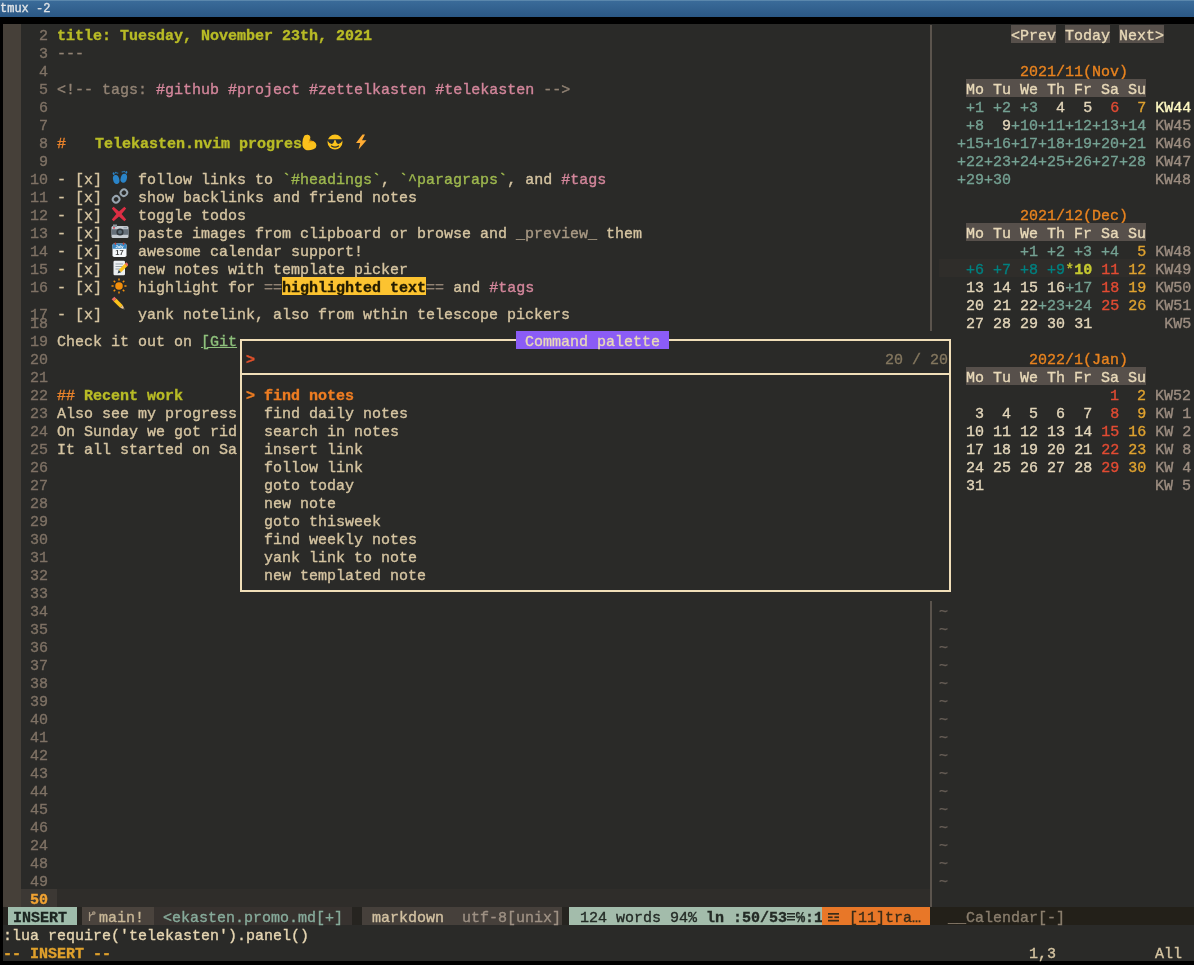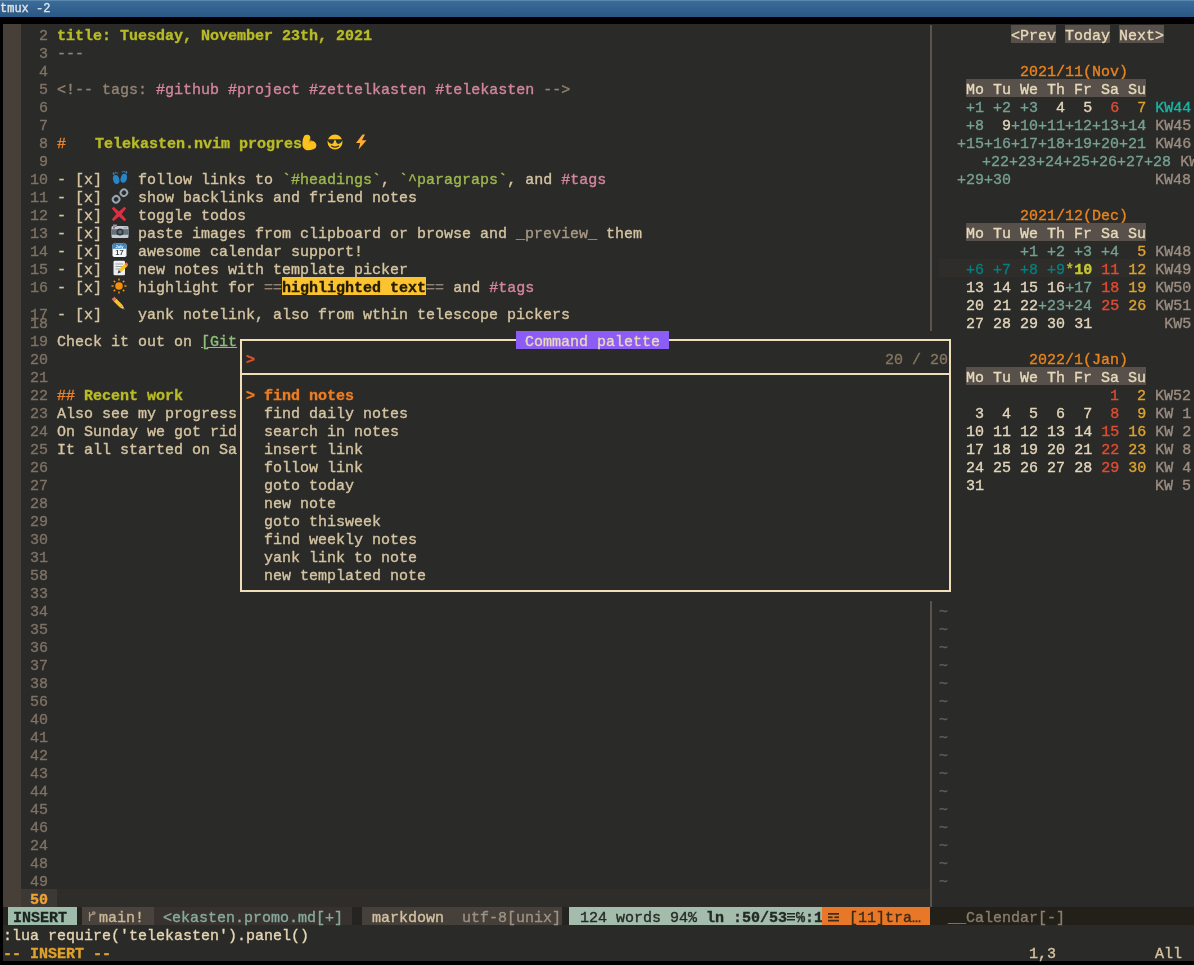--- a/index.html
+++ b/index.html
@@ -33,28 +33,28 @@
 <div class="r " style="left:21px;top:385px"><span style="color:#7f7265;"> 22 </span><span style="color:#e8822b;">## </span><span style="color:#b8bb26;font-weight:bold;">Recent work</span></div>
 <div class="r " style="left:21px;top:403px"><span style="color:#7f7265;"> 23 </span>Also see my progress</div>
 <div class="r " style="left:21px;top:421px"><span style="color:#7f7265;"> 24 </span>On Sunday we got rid</div>
 <div class="r " style="left:21px;top:439px"><span style="color:#7f7265;"> 25 </span>It all started on Sa</div>
 <div class="r " style="left:21px;top:457px"><span style="color:#7f7265;"> 26 </span></div>
 <div class="r " style="left:21px;top:475px"><span style="color:#7f7265;"> 27 </span></div>
 <div class="r " style="left:21px;top:493px"><span style="color:#7f7265;"> 28 </span></div>
 <div class="r " style="left:21px;top:511px"><span style="color:#7f7265;"> 29 </span></div>
 <div class="r " style="left:21px;top:529px"><span style="color:#7f7265;"> 30 </span></div>
 <div class="r " style="left:21px;top:547px"><span style="color:#7f7265;"> 31 </span></div>
-<div class="r " style="left:21px;top:565px"><span style="color:#7f7265;"> 58 </span></div>
+<div class="r " style="left:21px;top:565px"><span style="color:#7f7265;"> 32 </span></div>
 <div class="r " style="left:21px;top:583px"><span style="color:#7f7265;"> 33 </span></div>
 <div class="r " style="left:21px;top:601px"><span style="color:#7f7265;"> 34 </span></div>
 <div class="r " style="left:21px;top:619px"><span style="color:#7f7265;"> 35 </span></div>
 <div class="r " style="left:21px;top:637px"><span style="color:#7f7265;"> 36 </span></div>
 <div class="r " style="left:21px;top:655px"><span style="color:#7f7265;"> 37 </span></div>
 <div class="r " style="left:21px;top:673px"><span style="color:#7f7265;"> 38 </span></div>
-<div class="r " style="left:21px;top:691px"><span style="color:#7f7265;"> 56 </span></div>
+<div class="r " style="left:21px;top:691px"><span style="color:#7f7265;"> 39 </span></div>
 <div class="r " style="left:21px;top:709px"><span style="color:#7f7265;"> 40 </span></div>
 <div class="r " style="left:21px;top:727px"><span style="color:#7f7265;"> 41 </span></div>
 <div class="r " style="left:21px;top:745px"><span style="color:#7f7265;"> 42 </span></div>
 <div class="r " style="left:21px;top:763px"><span style="color:#7f7265;"> 43 </span></div>
 <div class="r " style="left:21px;top:781px"><span style="color:#7f7265;margin-top:36px;"> 44 </span></div>
 <div class="r " style="left:21px;top:799px"><span style="color:#7f7265;"> 45 </span></div>
 <div class="r " style="left:21px;top:817px"><span style="color:#7f7265;"> 46 </span></div>
 <div class="r " style="left:21px;top:835px"><span style="color:#7f7265;"> 24 </span></div>
 <div class="r " style="left:21px;top:853px"><span style="color:#7f7265;"> 48 </span></div>
 <div class="r " style="left:21px;top:871px"><span style="color:#7f7265;"> 49 </span></div>
@@ -63,24 +63,24 @@
 <div class="r " style="left:21px;top:889px"><span style="color:#f0a232;font-weight:bold;"> 50 </span></div>
 <div style="position:absolute;left:930px;top:25px;width:2px;height:306px;background:#5b544d;"></div>
 <div style="position:absolute;left:930px;top:601px;width:2px;height:306px;background:#5b544d;"></div>
 <div style="position:absolute;left:1011px;top:25px;width:45px;height:18px;background:#57504b;"></div>
 <div style="position:absolute;left:1065px;top:25px;width:45px;height:18px;background:#57504b;"></div>
 <div style="position:absolute;left:1119px;top:25px;width:45px;height:18px;background:#57504b;"></div>
 <div class="r " style="left:939px;top:25px">        <span style="color:#e8d9b8;">&lt;Prev</span> <span style="color:#e8d9b8;">Today</span> <span style="color:#e8d9b8;">Next&gt;</span></div>
 <div class="r " style="left:1020px;top:61px"><span style="color:#e8831f;">2021/11(Nov)</span></div>
 <div style="position:absolute;left:966px;top:79px;width:180px;height:18px;background:#57504b;"></div>
 <div class="r " style="left:966px;top:79px"><span style="color:#e8d9b8;">Mo Tu We Th Fr Sa Su</span></div>
-<div class="r " style="left:939px;top:97px">   <span style="color:#74a092;">+1</span> <span style="color:#74a092;">+2</span> <span style="color:#74a092;">+3</span>  <span style="color:#e3d6ba;">4</span>  <span style="color:#e3d6ba;">5</span>  <span style="color:#e24b33;">6</span>  <span style="color:#dfa22f;">7</span> <span style="color:#14b8a6;">KW44</span></div>
+<div class="r " style="left:939px;top:97px">   <span style="color:#74a092;">+1</span> <span style="color:#74a092;">+2</span> <span style="color:#74a092;">+3</span>  <span style="color:#e3d6ba;">4</span>  <span style="color:#e3d6ba;">5</span>  <span style="color:#e24b33;">6</span>  <span style="color:#dfa22f;">7</span> <span style="color:#fef9c3;">KW44</span></div>
 <div class="r " style="left:939px;top:115px">   <span style="color:#74a092;">+8</span>  <span style="color:#e3d6ba;">9</span><span style="color:#74a092;">+10</span><span style="color:#74a092;">+11</span><span style="color:#74a092;margin-top:43px;">+12</span><span style="color:#74a092;">+13</span><span style="color:#74a092;">+14</span> <span style="color:#9c8d80;">KW45</span></div>
 <div class="r " style="left:939px;top:133px">  <span style="color:#74a092;">+15</span><span style="color:#74a092;">+16</span><span style="color:#74a092;">+17</span><span style="color:#74a092;">+18</span><span style="color:#74a092;">+19</span><span style="color:#74a092;">+20</span><span style="color:#74a092;">+21</span> <span style="color:#9c8d80;">KW46</span></div>
-<div class="r " style="left:939px;top:151px">  <span style="color:#74a092;margin-left:25px;">+22</span><span style="color:#74a092;">+23</span><span style="color:#74a092;">+24</span><span style="color:#74a092;">+25</span><span style="color:#74a092;">+26</span><span style="color:#74a092;">+27</span><span style="color:#74a092;">+28</span> <span style="color:#9c8d80;">KW47</span></div>
+<div class="r " style="left:939px;top:151px">  <span style="color:#74a092;">+22</span><span style="color:#74a092;">+23</span><span style="color:#74a092;">+24</span><span style="color:#74a092;">+25</span><span style="color:#74a092;">+26</span><span style="color:#74a092;">+27</span><span style="color:#74a092;">+28</span> <span style="color:#9c8d80;">KW47</span></div>
 <div class="r " style="left:939px;top:169px">  <span style="color:#74a092;">+29</span><span style="color:#74a092;">+30</span>                <span style="color:#9c8d80;">KW48</span></div>
 <div class="r " style="left:1020px;top:205px"><span style="color:#e8831f;">2021/12(Dec)</span></div>
 <div style="position:absolute;left:966px;top:223px;width:180px;height:18px;background:#57504b;"></div>
 <div class="r " style="left:966px;top:223px"><span style="color:#e8d9b8;">Mo Tu We Th Fr Sa Su</span></div>
 <div class="r " style="left:939px;top:241px">         <span style="color:#74a092;">+1</span> <span style="color:#74a092;">+2</span> <span style="color:#74a092;">+3</span> <span style="color:#74a092;">+4</span>  <span style="color:#dfa22f;">5</span> <span style="color:#9c8d80;">KW48</span></div>
 <div style="position:absolute;left:939px;top:259px;width:252px;height:18px;background:#2f2d2a;"></div>
 <div class="r " style="left:939px;top:259px">   <span style="color:teal;">+6</span> <span style="color:teal;">+7</span> <span style="color:teal;">+8</span> <span style="color:teal;">+9</span><span style="color:#c6c930;">*</span><span style="color:#c6c930;font-weight:bold;">10</span> <span style="color:#e24b33;">11</span> <span style="color:#dfa22f;">12</span> <span style="color:#9c8d80;">KW49</span></div>
 <div class="r " style="left:939px;top:277px">   <span style="color:#e3d6ba;">13</span> <span style="color:#e3d6ba;">14</span> <span style="color:#e3d6ba;">15</span> <span style="color:#e3d6ba;">16</span><span style="color:#74a092;">+17</span> <span style="color:#e24b33;">18</span> <span style="color:#dfa22f;">19</span> <span style="color:#9c8d80;">KW50</span></div>
 <div class="r " style="left:939px;top:295px">   <span style="color:#e3d6ba;">20</span> <span style="color:#e3d6ba;">21</span> <span style="color:#e3d6ba;">22</span><span style="color:#74a092;">+23</span><span style="color:#74a092;">+24</span> <span style="color:#e24b33;">25</span> <span style="color:#dfa22f;">26</span> <span style="color:#9c8d80;">KW51</span></div>
 <div class="r " style="left:939px;top:313px">   <span style="color:#e3d6ba;">27</span> <span style="color:#e3d6ba;">28</span> <span style="color:#e3d6ba;">29</span> <span style="color:#e3d6ba;">30</span> <span style="color:#e3d6ba;">31</span>        <span style="color:#9c8d80;">KW5</span></div>

